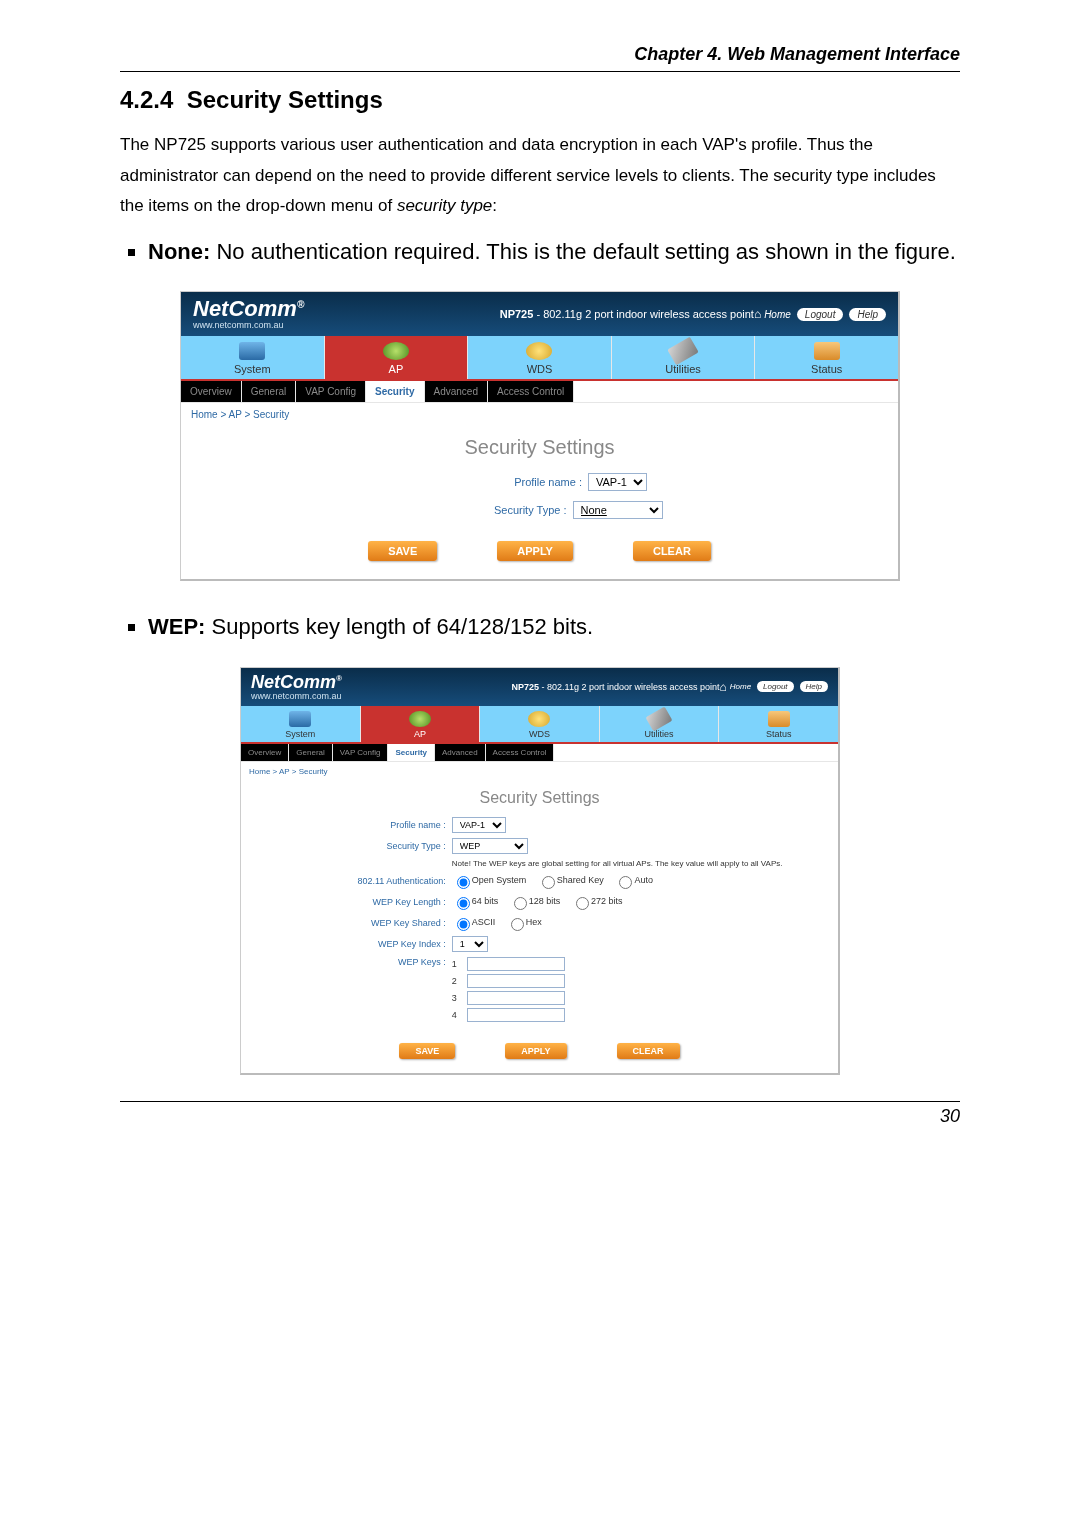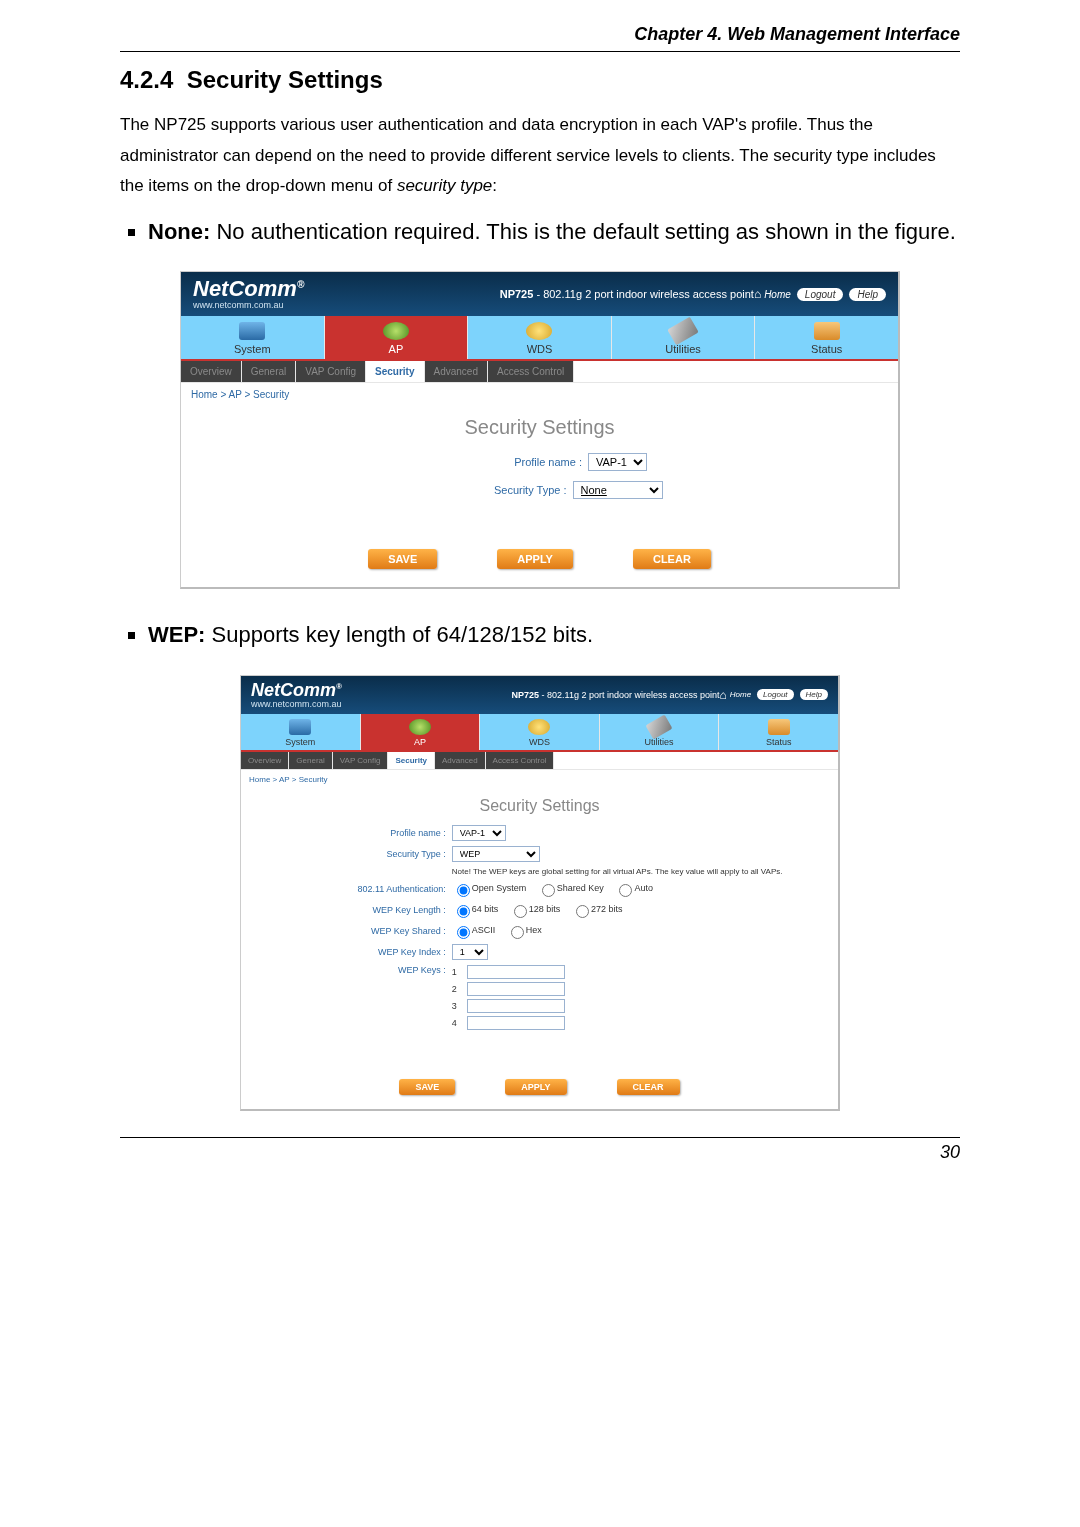--- a/index.html
+++ b/index.html
@@ -5,21 +5,21 @@
   body {
     margin: 0;
     background: #fff;
     font-family: Arial, Helvetica, sans-serif;
     color: #000;
     width: 1080px;
   }
   .page {
     width: 960px;
     margin: 0 auto;
-    padding: 24px 60px 60px 60px;
+    padding: 44px 60px 60px 60px;
     box-sizing: border-box;
   }
   .chapter {
     text-align: right;
     font-style: italic;
     font-weight: bold;
     font-size: 18px;
     padding-bottom: 6px;
     border-bottom: 1.5px solid #000;
     margin-bottom: 14px;
@@ -121,21 +121,21 @@
     display:flex;
     gap:0;
     background:#fff;
     border-bottom:1px solid #e6e6e6;
   }
   .subnav-item{
     font-size:10px;
     color:#8a8a8a;
     padding:5px 9px;
     border-right:1px solid #e6e6e6;
-    background:#404040;
+    background:#000000;
   }
   .shot2 .subnav-item{ font-size:8px; padding:4px 7px;}
   .subnav-item.active { background:#fff; color:#2f6aa5; font-weight:bold; }
 
   .breadcrumb {
     font-size:10px;
     color:#2f6aa5;
     padding:6px 10px;
   }
   .shot2 .breadcrumb{font-size:8px; padding:5px 8px;}
@@ -192,21 +192,20 @@
   .shot2 .btnrow{ gap:50px; margin:18px 0 14px 0;}
   .obtn{
     background: linear-gradient(#ffb347,#e07b16);
     color:#fff;
     font-size:11px;
     font-weight:bold;
     border:none;
     border-radius:3px;
     padding:4px 20px;
     box-shadow: 1px 1px 2px rgba(0,0,0,.3);
-    margin-top: 28px;
   }
   .shot2 .obtn{ font-size:9px; padding:3px 16px;}
 
   .wepkeys { text-align:left; }
   .wepkeys .keyline{ display:flex; align-items:center; gap:5px; margin-bottom:3px;}
   .wepkeys .keyline span{ width:10px; display:inline-block; color:#333;}
   .wepkeys input{ width:90px; }
 
   .page-number{
     text-align:right;
@@ -324,21 +323,21 @@
       <div class="subnav-item">Access Control</div>
     </div>
     <div class="breadcrumb">Home &gt; AP &gt; Security</div>
     <div class="panel-title">Security Settings</div>
 
     <div class="form-grid">
       <div class="lbl">Profile name :</div>
       <div class="fld"><select><option>VAP-1</option></select></div>
 
       <div class="lbl">Security Type :</div>
-      <div class="fld"><select style="width:88px;"><option>WEP</option></select></div>
+      <div class="fld"><select style="width:76px;"><option>WEP</option></select></div>
 
       <div class="lbl"></div>
       <div class="fld note-red">Note! The WEP keys are global setting for all virtual APs. The key value will apply to all VAPs.</div>
 
       <div class="lbl">802.11 Authentication:</div>
       <div class="fld radio-group">
         <label><input type="radio" checked="" style=""><span>Open System</span></label>
         <label><input type="radio" style=""><span>Shared Key</span></label>
         <label><input type="radio" style=""><span>Auto</span></label>
       </div>

